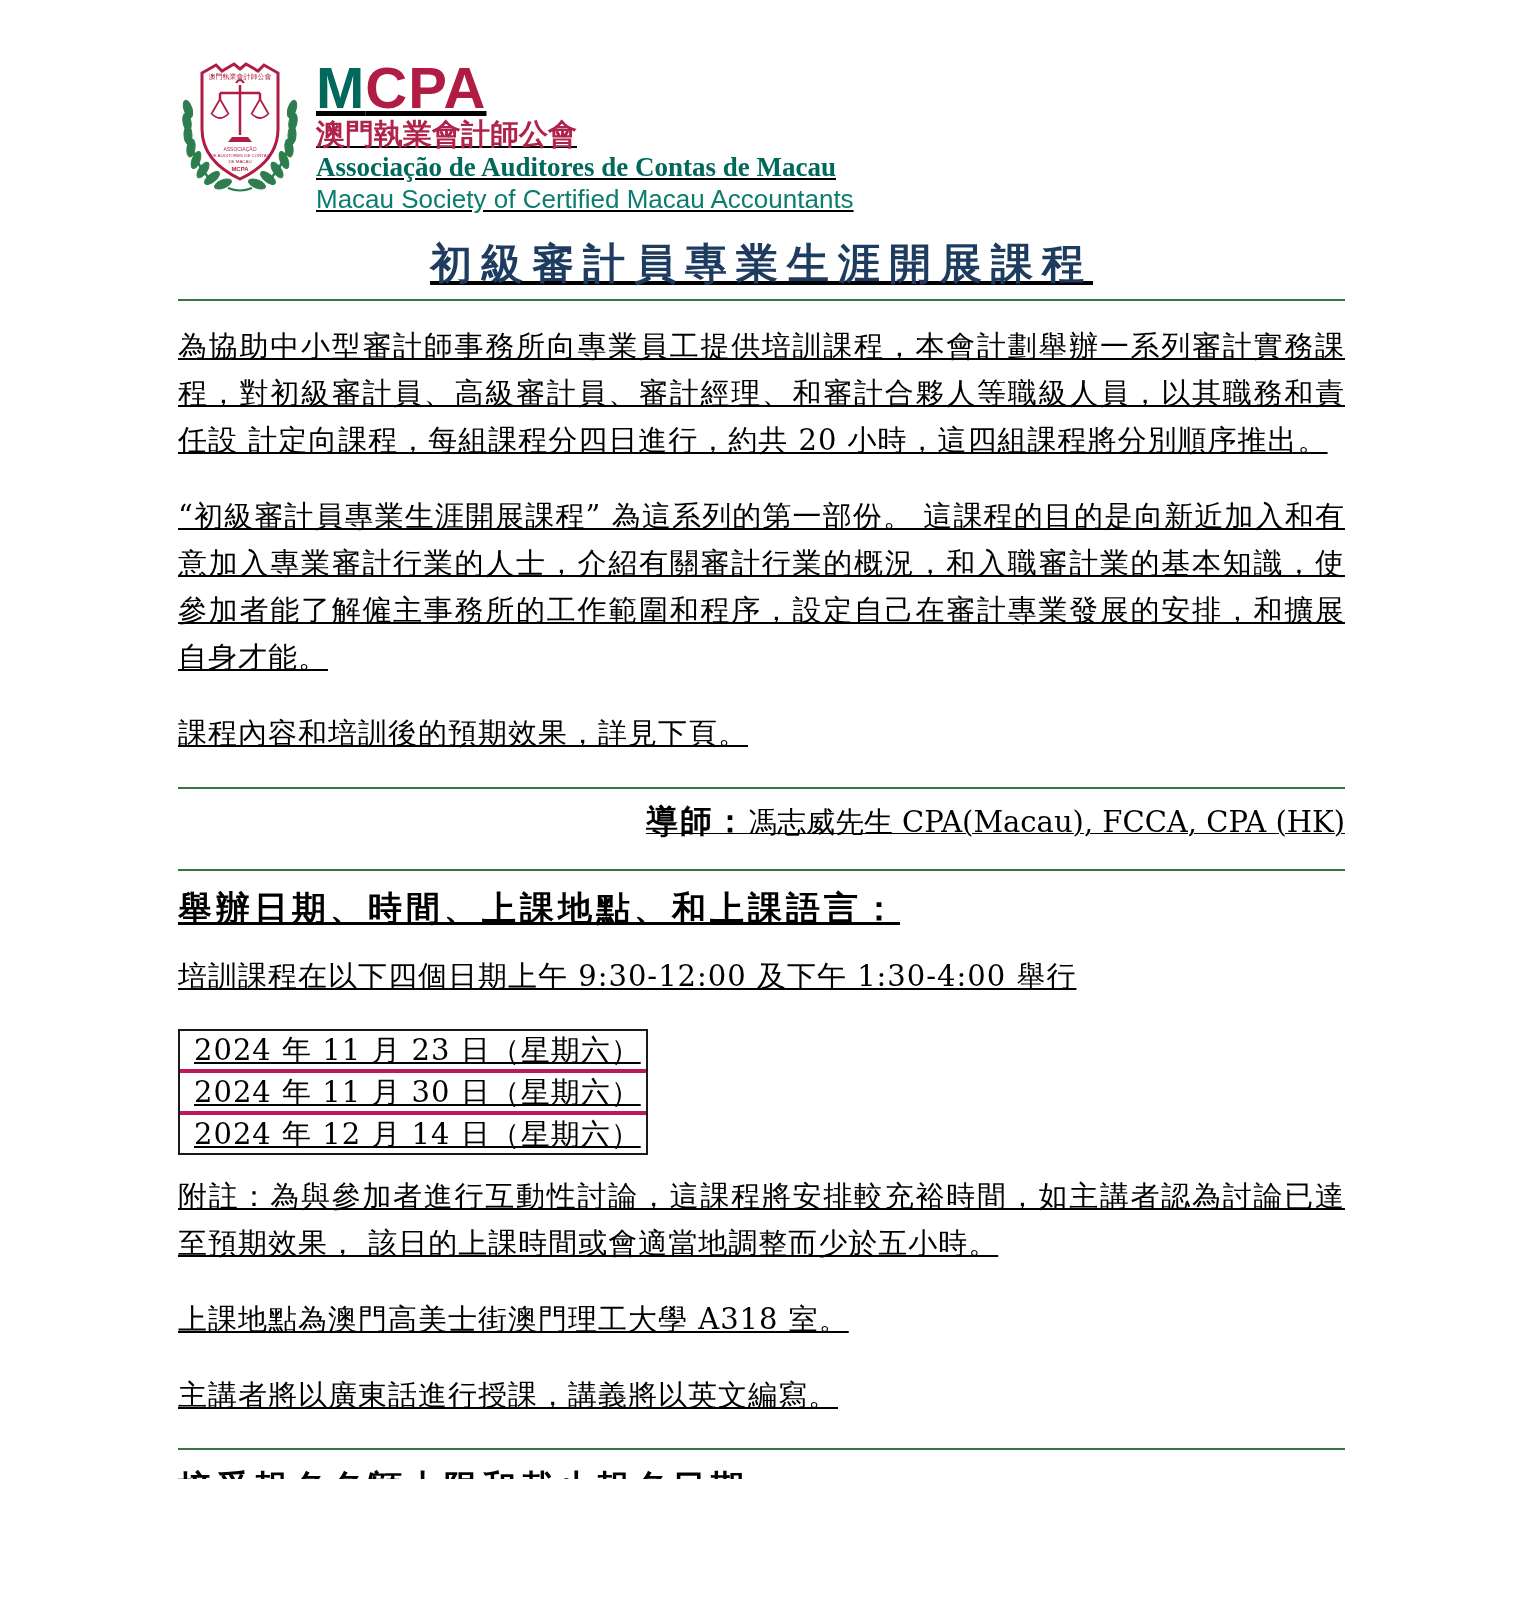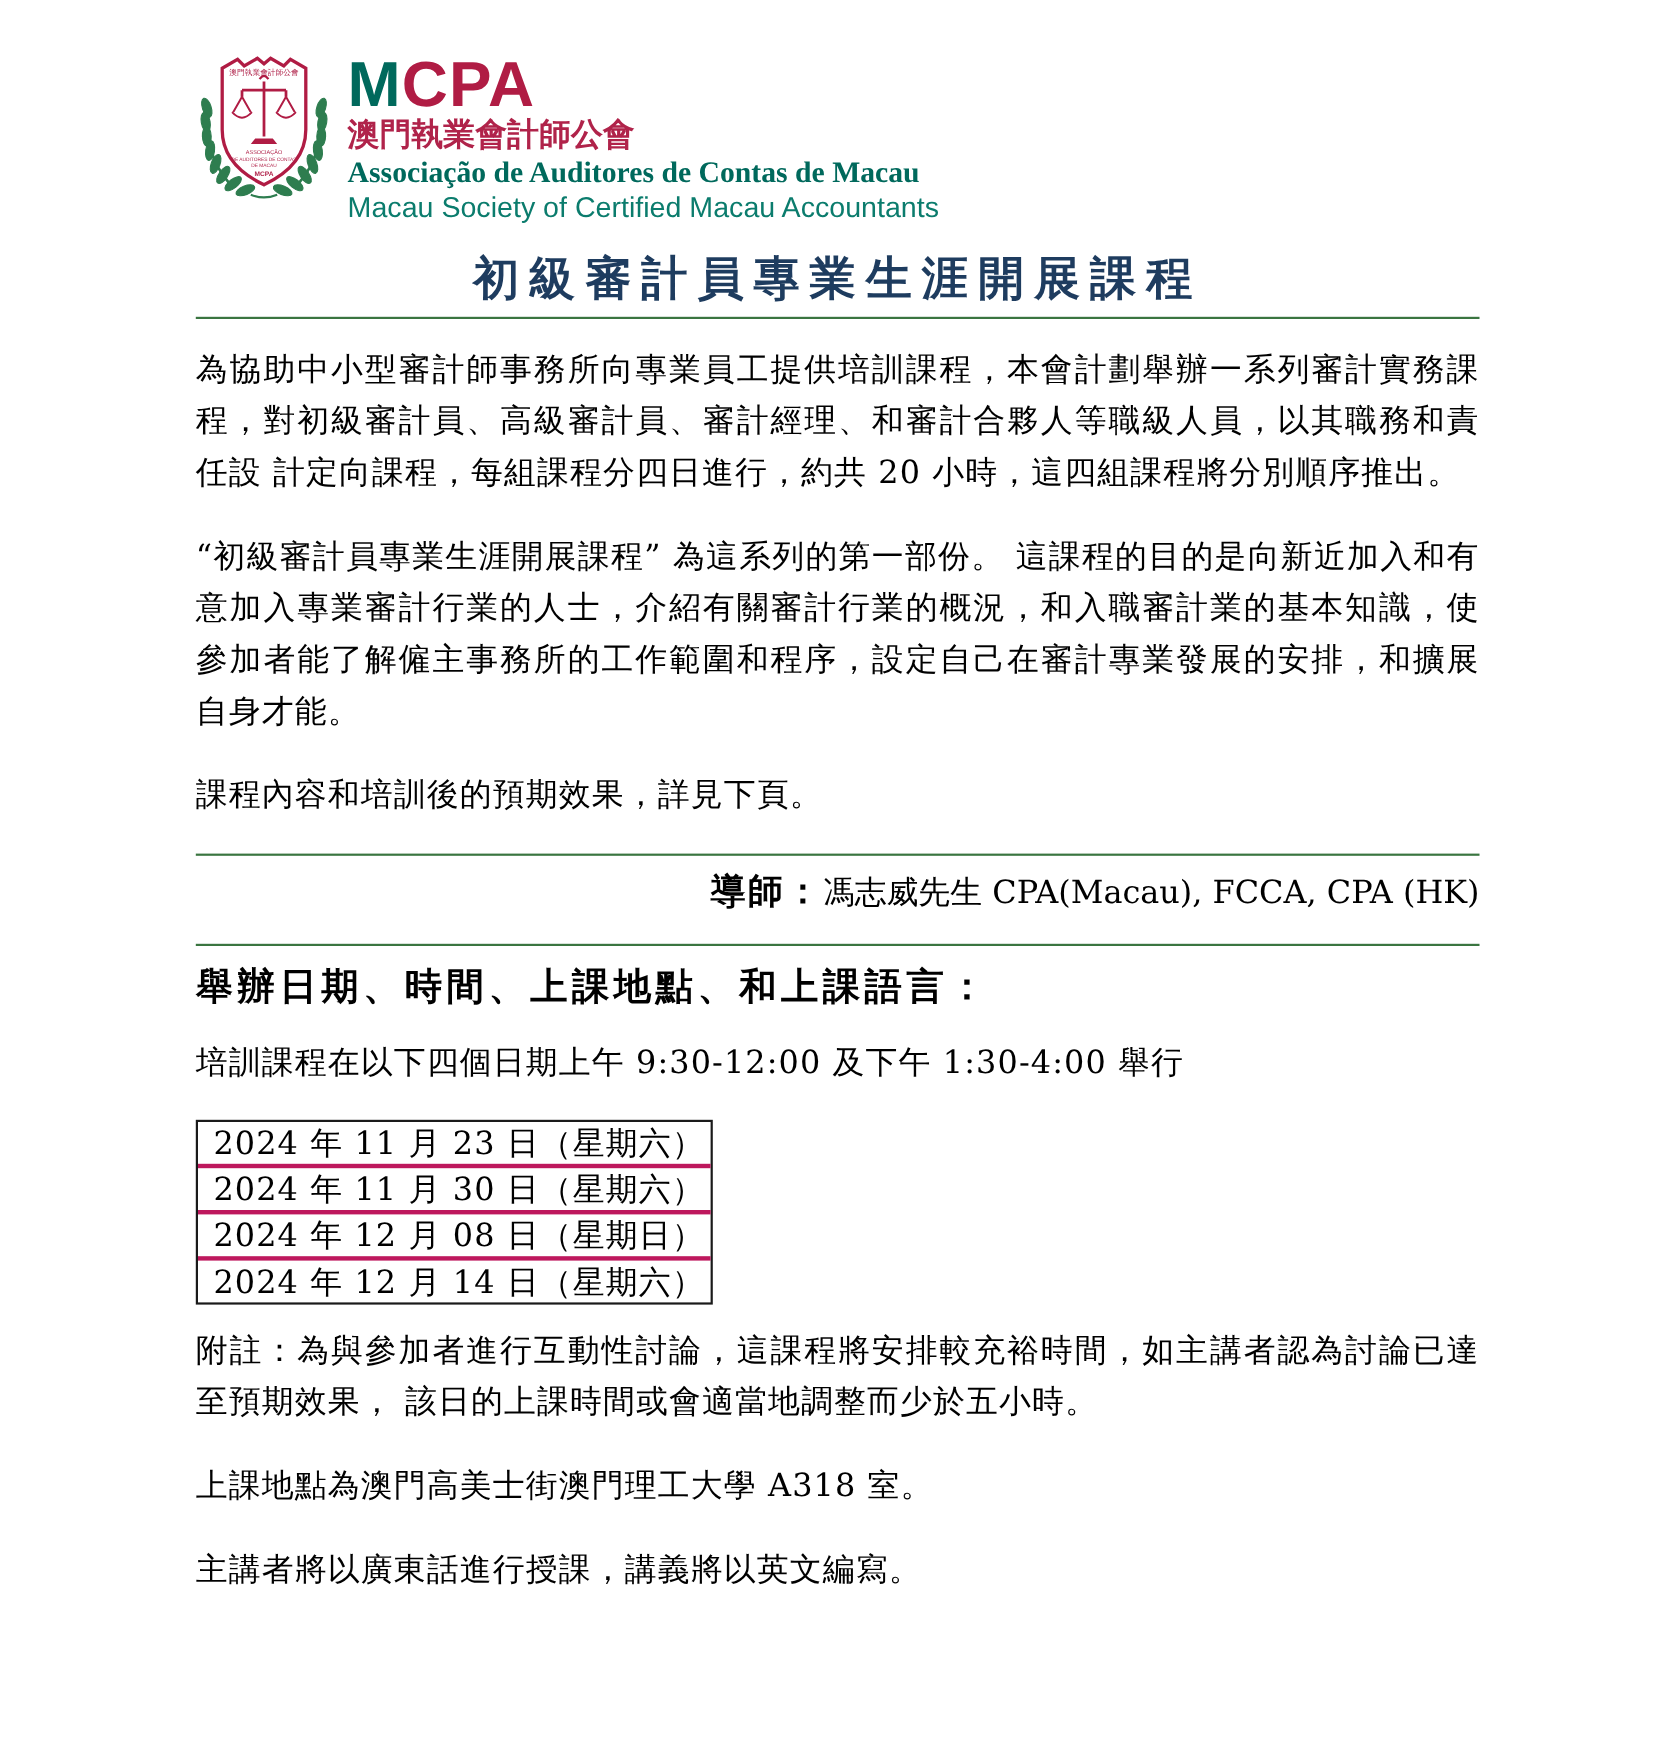--- a/index.html
+++ b/index.html
@@ -1,24 +1,25 @@
 <!DOCTYPE html>
 <html><head>
 <meta charset="utf-8">
 <style>
   * { box-sizing: border-box; }
   html, body { margin: 0; padding: 0; background: #ffffff; }
   .page {
     width: 1521px;
     height: 1464px;
-    margin: 4px auto;
+    margin: 15px auto;
     background: #ffffff;
     font-family: "DejaVu Serif", "Liberation Serif", serif;
     color: #000000;
     overflow: hidden;
+    text-decoration: underline;
   }
   .content { padding: 0 176px 0 178px; }
 
   
   .logo-row {
     display: flex;
     align-items: flex-start;
     padding-top: 42px;
     gap: 14px;
   }
@@ -201,21 +202,20 @@
     </div>
 
     <hr class="green-rule rule-3">
 
     <div class="section-heading">舉辦日期、時間、上課地點、和上課語言：</div>
     <p class="para" style="margin-top:24px;">培訓課程在以下四個日期上午 9:30-12:00  及下午 1:30-4:00 舉行</p>
 
     <div class="dates-table">
       <div class="dates-row">2024 年 11 月 23 日（星期六）</div>
       <div class="dates-row">2024 年 11 月 30 日（星期六）</div>
-      <div class="dates-row">2024 年 12 月 08 日（星期日）</div>
       <div class="dates-row">2024 年 12 月 14 日（星期六）</div>
     </div>
 
     <p class="para" style="margin-top:18px;">附註：為與參加者進行互動性討論，這課程將安排較充裕時間，如主講者認為討論已達至預期效果， 該日的上課時間或會適當地調整而少於五小時。</p>
     <p class="para p-gap">上課地點為澳門高美士街澳門理工大學 A318 室。</p>
     <p class="para p-gap">主講者將以廣東話進行授課，講義將以英文編寫。</p>
 
     <hr class="green-rule rule-4">
 
     <div class="section-heading">接受報名名額上限和截止報名日期:</div>

